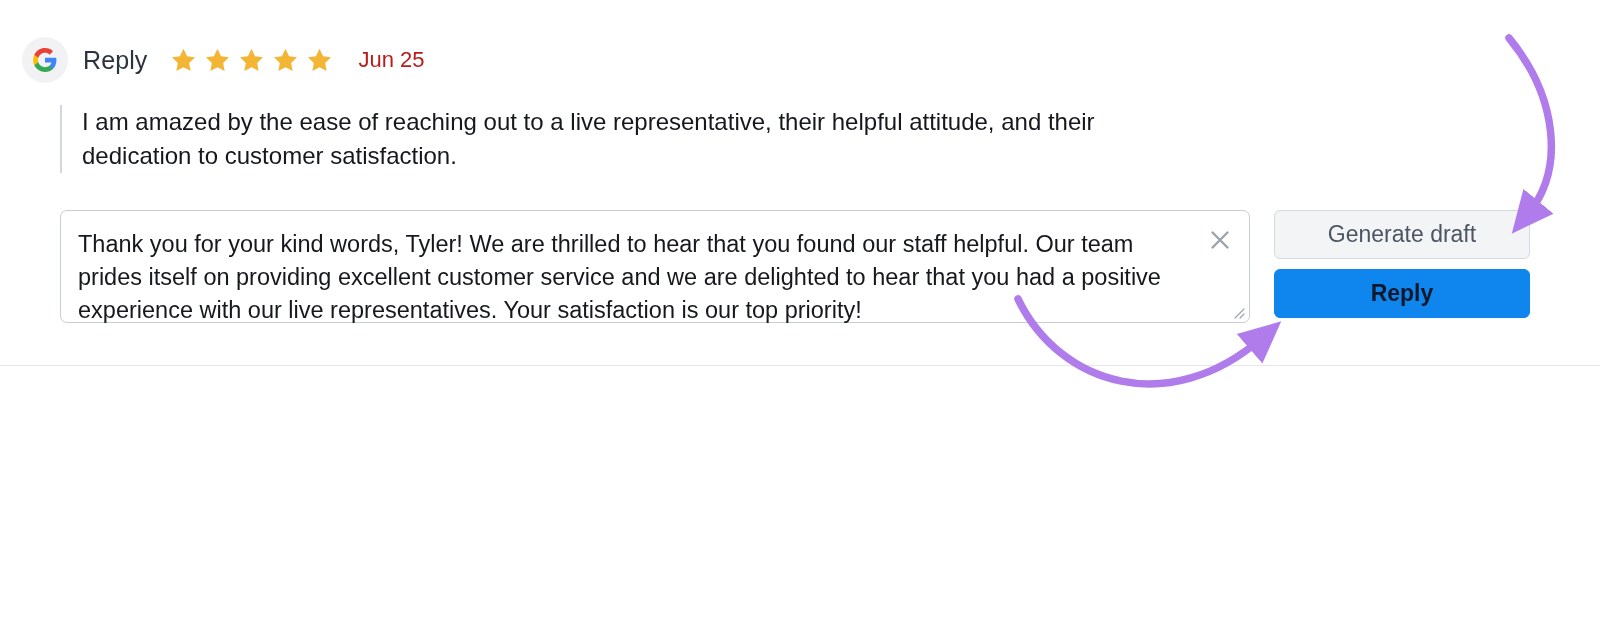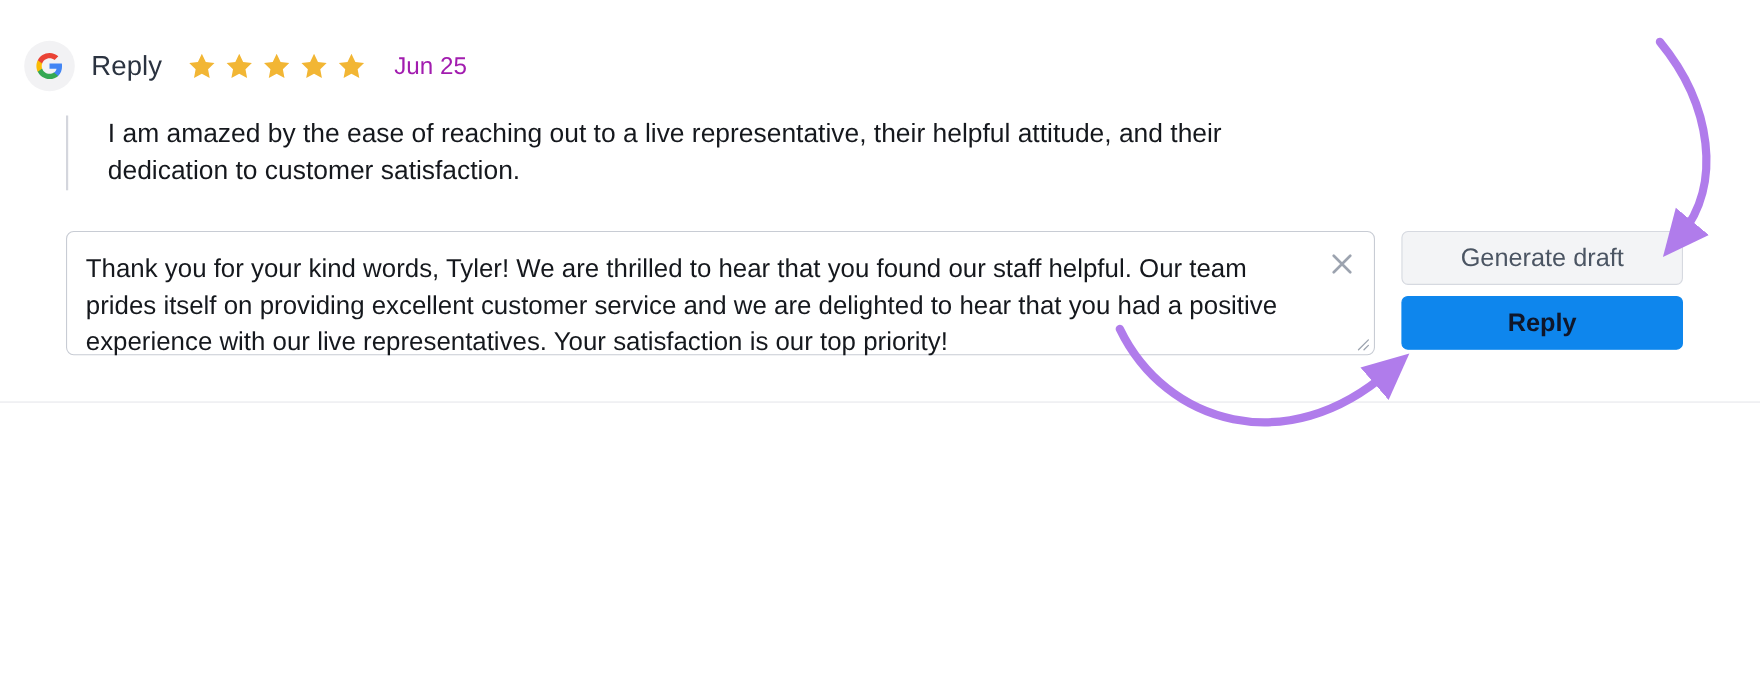--- a/index.html
+++ b/index.html
@@ -64,29 +64,29 @@
     margin-left: 22px;
     display: flex;
     align-items: center;
     gap: 5px;
   }
   .stars svg { display: block; }
 
   .review-date {
     margin-left: 24px;
     font-size: 22px;
-    color: #a21caf;
+    color: #b91c1c;
     white-space: nowrap;
   }
 
   
   .quote {
     position: absolute;
     border-left: 2px solid #d4d6dd;
-    padding-left: 36px;
+    padding-left: 20px;
   }
   #review-tyler .quote  { left: 60px; top: 105px; width: 1120px; }
 
   .quote p {
     margin: 0;
     font-size: 24px;
     line-height: 34px;
     color: #15181d;
   }
 

